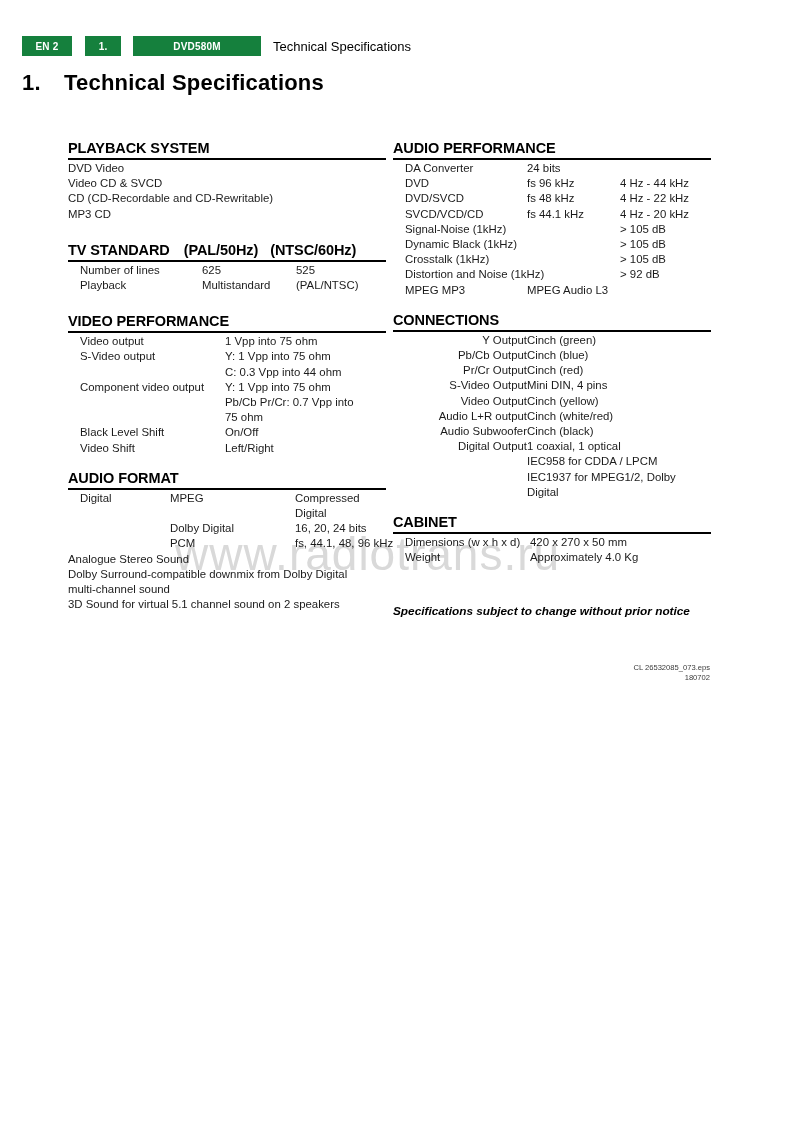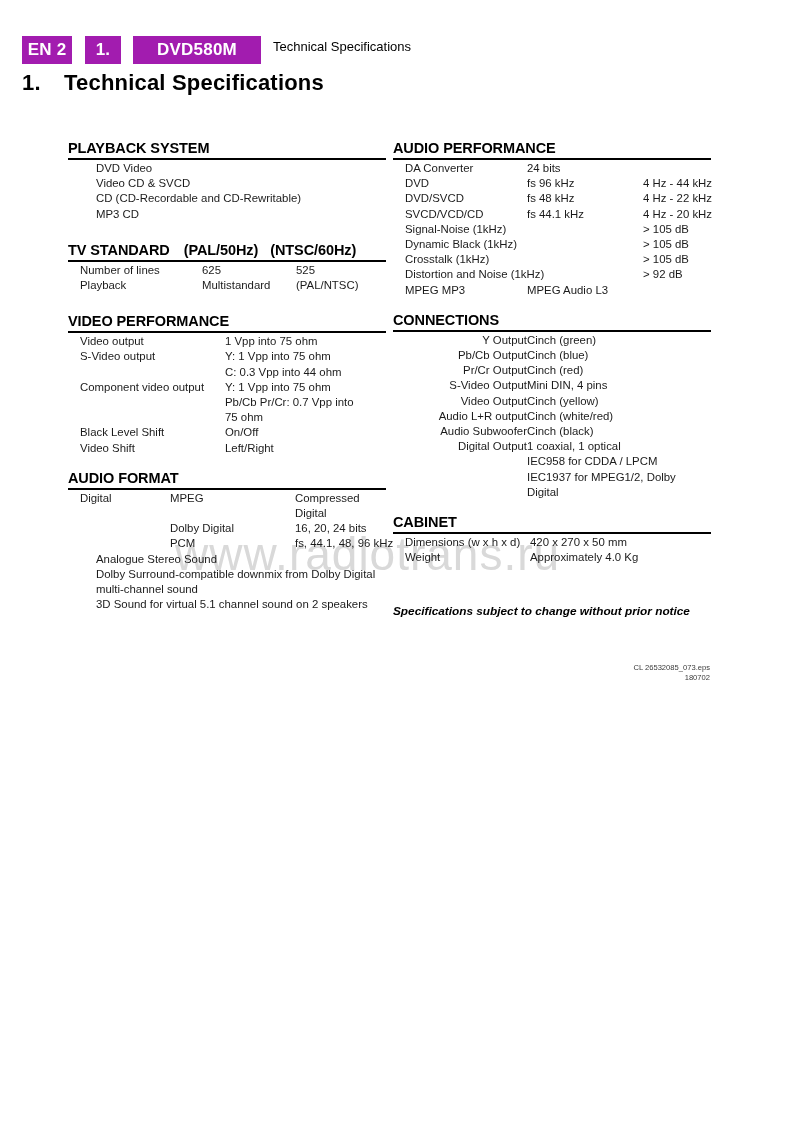--- a/index.html
+++ b/index.html
@@ -37,28 +37,28 @@
   #runhead {
     position: absolute;
     left: 22px;
     top: 36px;
     height: 20px;
     display: flex;
     align-items: stretch;
     z-index: 3;
   }
   .hdr-box {
-    background: #a21caf;
+    background: #15803d;
     color: #ffffff;
-    font-size: 17px;
+    font-size: 10px;
     font-weight: bold;
     display: flex;
     align-items: center;
     justify-content: center;
-    height: 28px;
+    height: 20px;
     letter-spacing: 0.2px;
   }
   #hdr-en   { width: 50px; }
   #hdr-num  { width: 36px; margin-left: 13px; }
   #hdr-model{ width: 128px; margin-left: 12px; }
   #hdr-title {
     margin-left: 12px;
     font-size: 13px;
     color: #000000;
     display: flex;
@@ -123,36 +123,35 @@
   .vp .c2 { width: auto;  flex: 1 1 auto; }
 
   
   .af .c1 { width: 90px;  flex: 0 0 90px; }
   .af .c2 { width: 125px; flex: 0 0 125px; }
   .af .c3 { flex: 1 1 auto; }
 
   
   .ap .c1 { width: 122px; flex: 0 0 122px; }
   .ap .c2 { width: 93px;  flex: 0 0 93px; }
-  .ap .c3 { flex: 1 1 auto; margin-left: 23px; }
+  .ap .c3 { flex: 1 1 auto; }
 
   
   .cn .c1 { width: 122px; flex: 0 0 122px; text-align: right; }
   .cn .c2 { flex: 1 1 auto; }
 
   
   .cb .c1 { width: 125px; flex: 0 0 125px; }
   .cb .c2 { flex: 1 1 auto; }
 
   .plain {
     font-size: 11.4px;
     line-height: 15.2px;
     color: #1b1b1b;
     white-space: nowrap;
-    margin-left: 28px;
   }
 
   .gap-lg { height: 18px; }
   .gap-md { height: 12px; }
 
   
   .footnote {
     font-size: 11px;
     line-height: 14.5px;
     font-style: italic;

